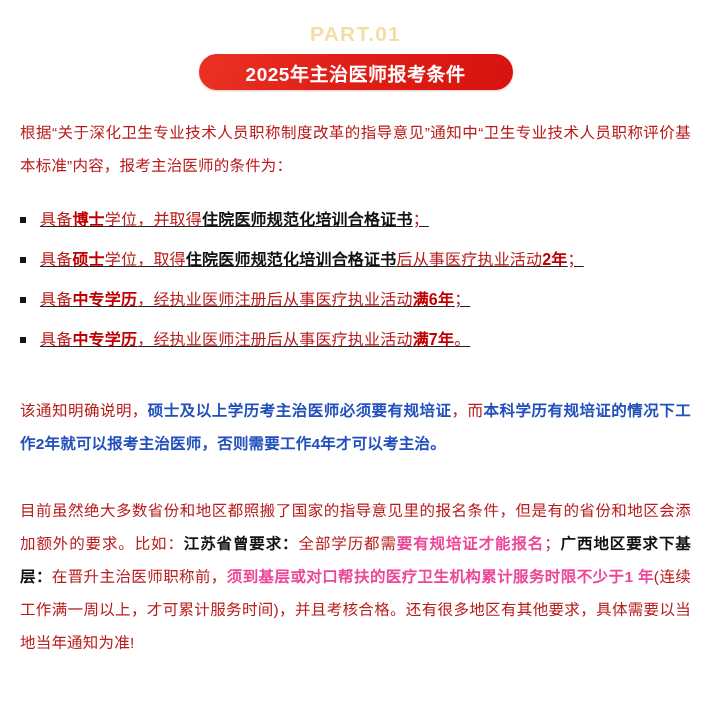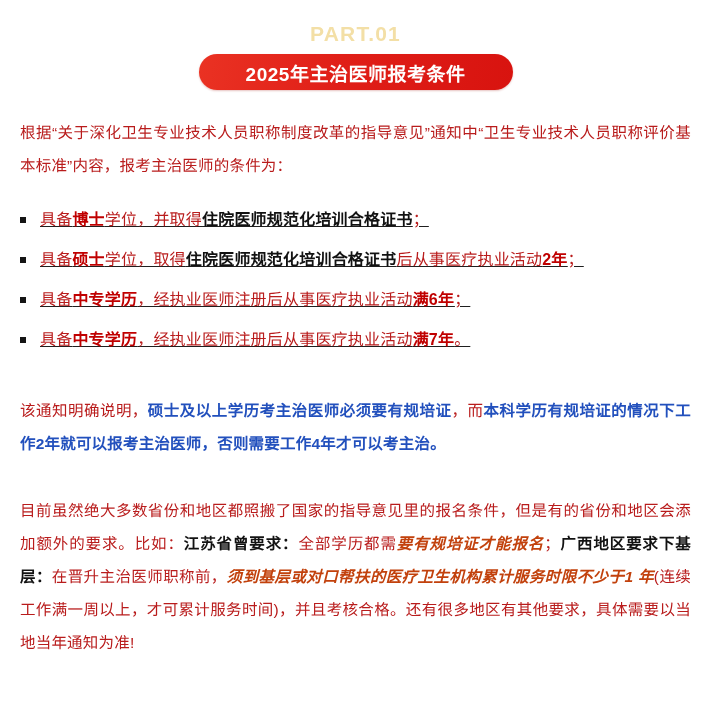--- a/index.html
+++ b/index.html
@@ -96,21 +96,21 @@
     width: 6px;
     height: 6px;
     background: #141414;
     display: block;
   }
 
   
   .t-red    { color: #c00000; font-weight: bold; }
   .t-bold   { color: #121212; font-weight: bold; }
   .t-blue   { color: #2250bd; font-weight: bold; }
-  .t-orange { color: #c2410c; font-weight: bold; font-style: italic; }
+  .t-orange { color: #ec4899; font-weight: bold; }
   .t-plain  { color: #b91c1c; font-weight: normal; }
 </style>
 </head>
 <body>
 
 <div class="header">
   <div class="part-label">PART.01</div>
   <div class="badge-wrap">
     <div class="badge">2025年主治医师报考条件</div>
   </div>

